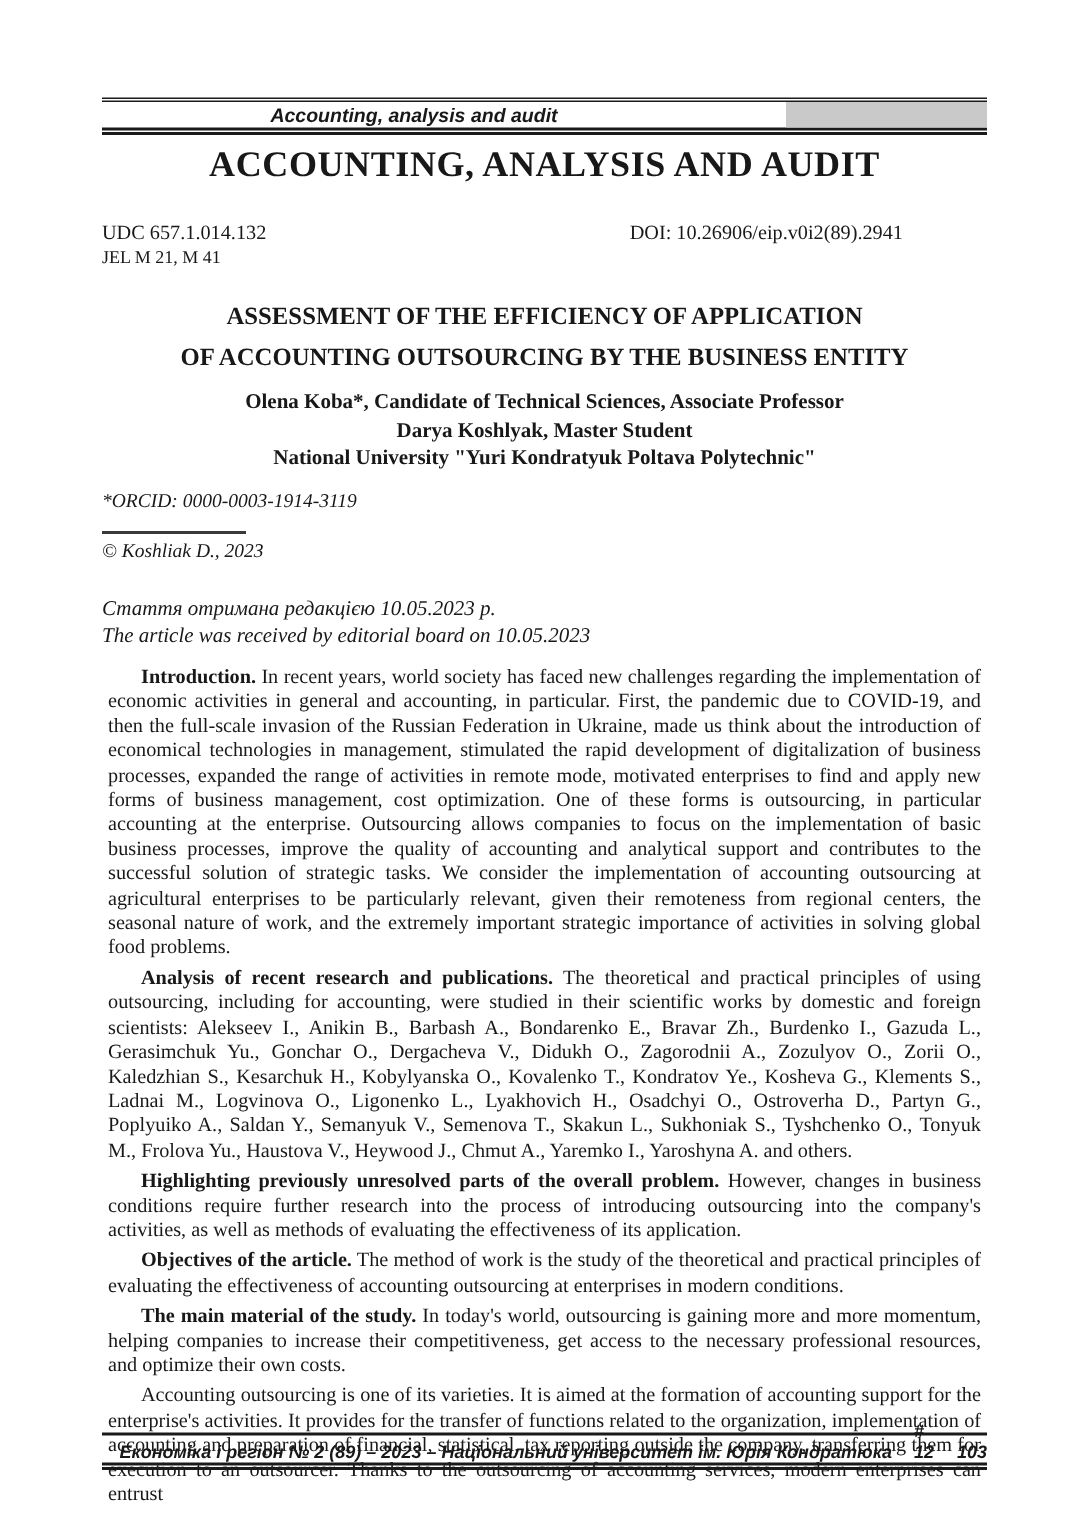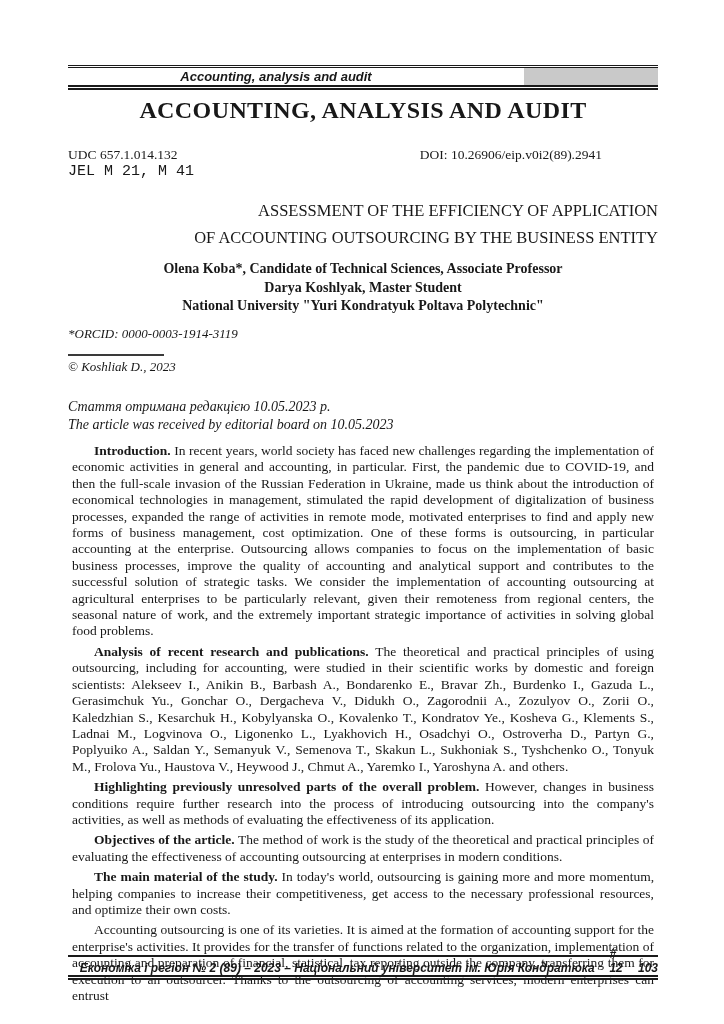--- a/index.html
+++ b/index.html
@@ -47,26 +47,26 @@
     font-size:24px; font-weight:bold;
     letter-spacing:0.4px;
     line-height:28px;
   }
   .meta-row {
     margin-top:22px;
     display:flex; justify-content:space-between;
     font-size:13.5px; line-height:17px;text-align:right;
   }
   .doi { margin-right:56px; }
-  .jel { font-size:15px; line-height:17px;font-family:Liberation Mono, monospace; }
+  .jel { font-size:12px; line-height:17px; }
 
   .article-title {
     margin-top:17px;
-    text-align:right;
-    font-size:16.5px; font-weight:normal;
+    text-align:center;
+    font-size:16.5px; font-weight:bold;
     line-height:27px;
   }
   .authors {
     margin-top:9px;
     text-align:center;
     font-size:14px; font-weight:bold;
     line-height:18.5px;
   }
   .orcid {
     margin-top:10px;

